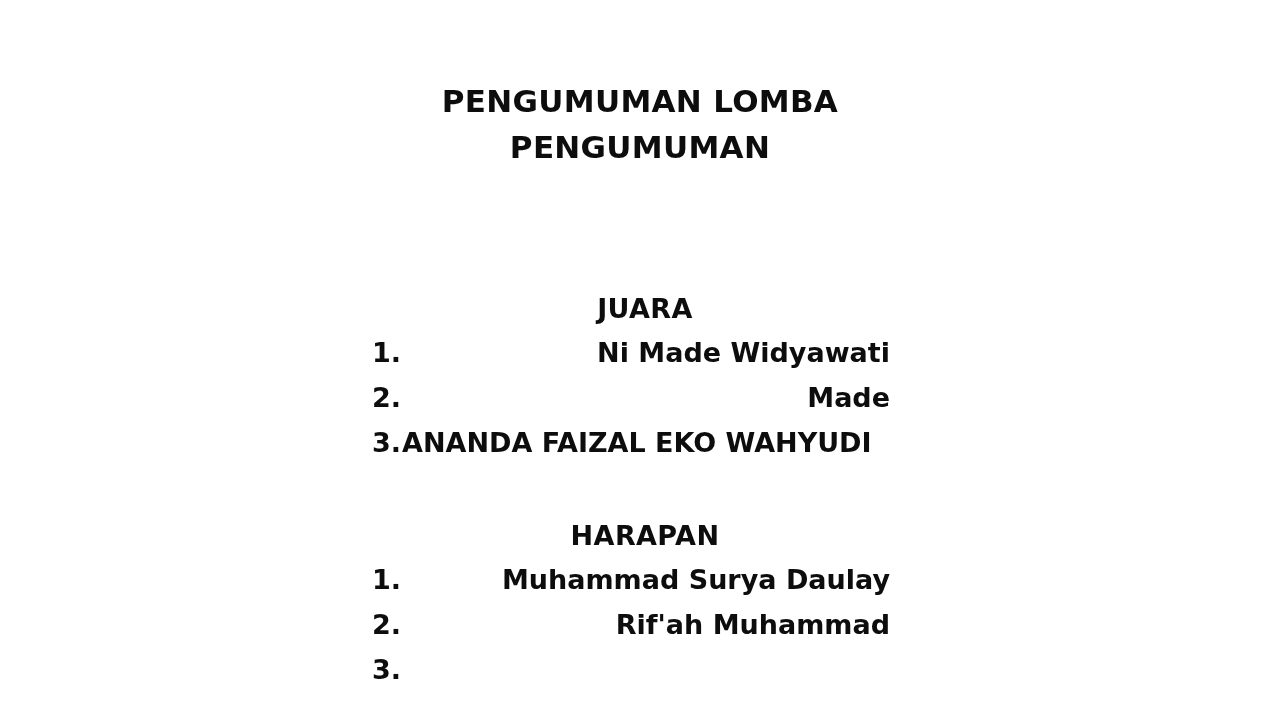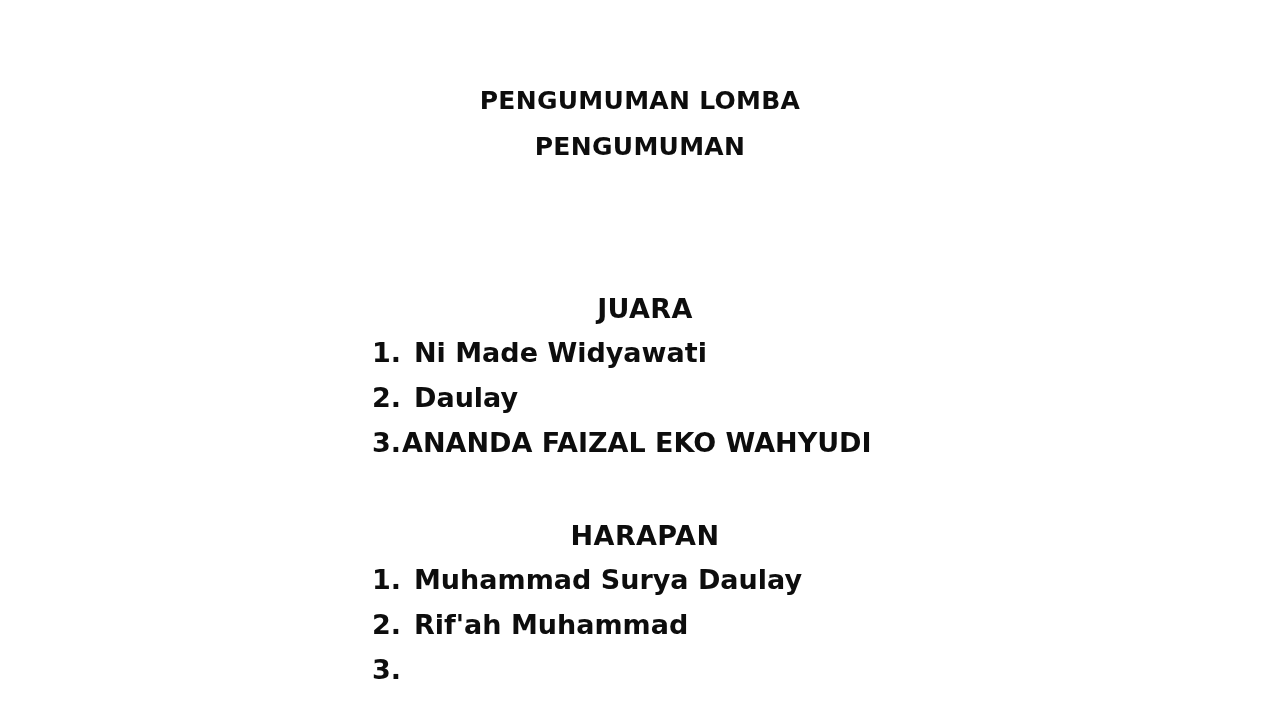--- a/index.html
+++ b/index.html
@@ -21,21 +21,21 @@
     background: #ffffff;
   }
   .title-block {
     position: absolute;
     top: 78px;
     left: 0;
     width: 1280px;
     text-align: center;
   }
   .title-line {
-    font-size: 25px;
+    font-size: 31px;
     font-weight: 700;
     letter-spacing: 0.3px;
     line-height: 46px;
     color: #0d0d0d;
   }
   .section {
     position: absolute;
     left: 0;
     width: 1280px;
   }
@@ -65,21 +65,21 @@
     text-align: left;
     flex: 0 0 auto;
   }
   .entry .name {
     flex: 1 1 auto;
     text-align: left;
     margin-right: 372px;
   }
   
   .entry .name.center {
-    text-align: left;
+    text-align: right;
     margin-right: 390px;
   }
   .entry.wide .num {
     width: 30px;
   }
   .entry.wide .name {
     text-align: left;
     margin-right: 0;
   }
 </style>
@@ -94,21 +94,21 @@
   </div>
 
   <div class="section section-juara">
     <div class="section-heading">JUARA</div>
     <div class="entry">
       <span class="num">1.</span>
       <span class="name center">Ni Made Widyawati</span>
     </div>
     <div class="entry">
       <span class="num">2.</span>
-      <span class="name center">Daulay</span>
+      <span class="name center">Made</span>
     </div>
     <div class="entry wide">
       <span class="num">3.</span>
       <span class="name">ANANDA FAIZAL EKO WAHYUDI</span>
     </div>
   </div>
 
   <div class="section section-harapan">
     <div class="section-heading">HARAPAN</div>
     <div class="entry">

